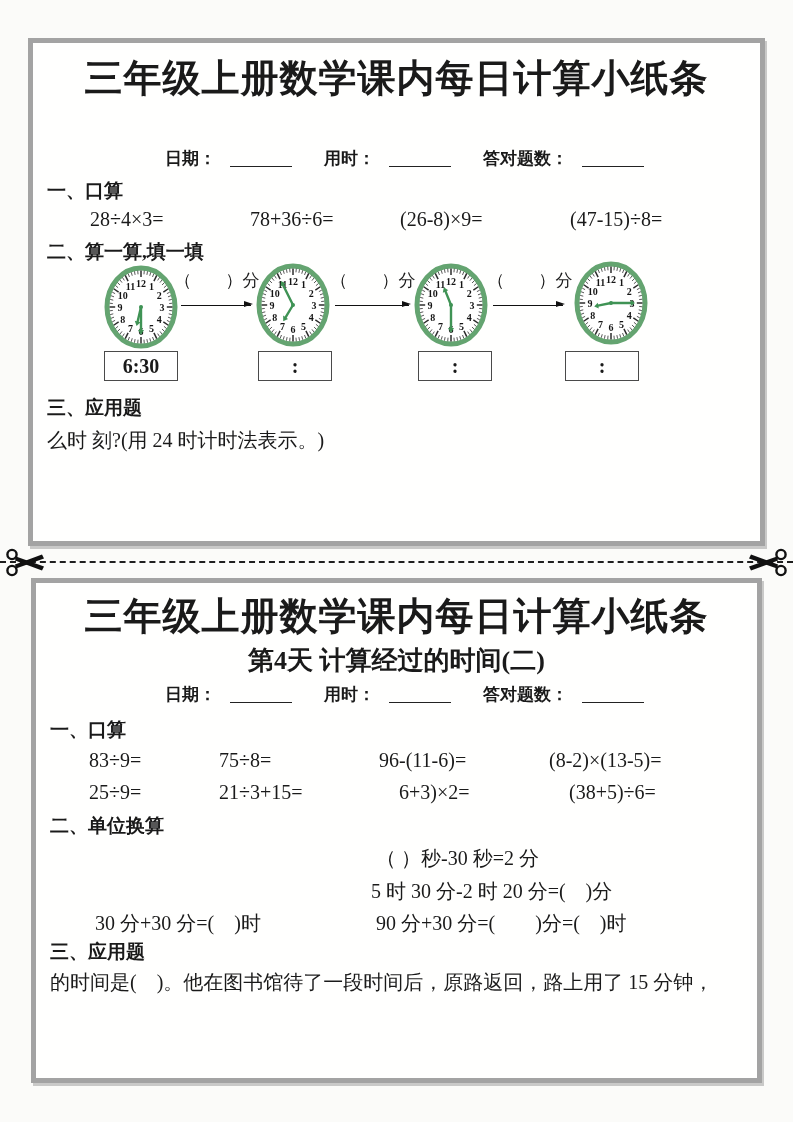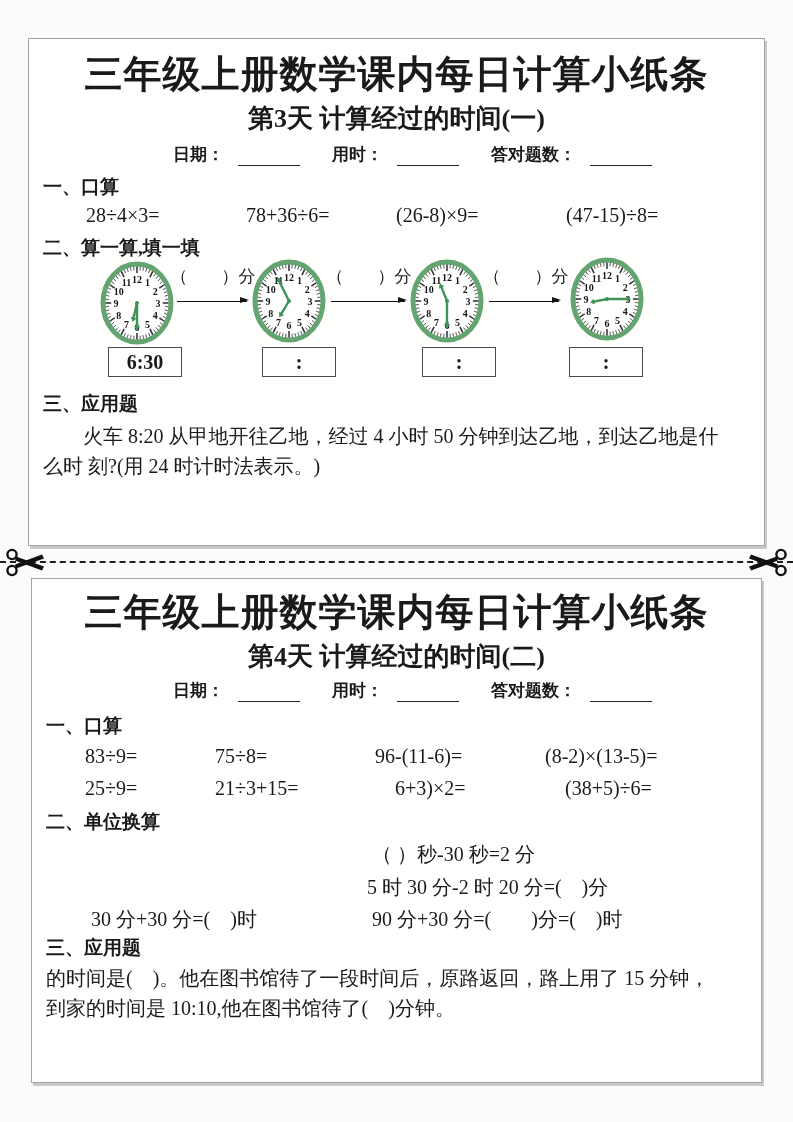--- a/index.html
+++ b/index.html
@@ -5,37 +5,37 @@
   html,body{margin:0;padding:0;}
   body{
     width:793px;height:1122px;position:relative;
     background:#fbfbf9;
     font-family:"Liberation Serif","DejaVu Serif",serif;
     color:#1a1a1a;
     overflow:hidden;
   }
   .sheet{
     position:absolute;background:#fffffe;
-    border:1px solid #a3a3a3;
+    border:5px solid #a3a3a3;
     box-shadow:2px 3px 0 rgba(140,140,140,.45);
     box-sizing:border-box;
   }
   #sheet1{left:28px;top:38px;width:737px;height:508px;}
   #sheet2{left:31px;top:578px;width:731px;height:505px;}
   .sheet-title{
     position:absolute;left:0;top:10px;width:100%;text-align:center;
     font-size:38px;font-weight:900;letter-spacing:1px;margin:0;
   }
   .sheet-subtitle{
     position:absolute;left:0;top:62px;width:100%;text-align:center;
     font-size:26px;font-weight:700;margin:0;
   }
   .meta-row{
-    position:absolute;left:16px;top:104px;width:100%;
-    display:flex;justify-content:center;align-items:flex-end;gap:14px;
+    position:absolute;left:8px;top:104px;width:100%;
+    display:flex;justify-content:center;align-items:center;gap:14px;
     font-size:17px;font-weight:600;
   }
   .blank-line{
     display:inline-block;width:62px;height:16px;
     border-bottom:1.6px solid #222;margin-right:18px;
   }
   .blank-line.last{margin-right:0;}
   .sec-heading{
     position:absolute;left:14px;font-size:19px;font-weight:700;
   }
@@ -45,40 +45,39 @@
   .elapsed{position:absolute;width:90px;text-align:center;font-size:17px;white-space:nowrap;}
   .arrow{position:absolute;height:0;border-top:1.6px solid #111;}
   .arrow::after{
     content:"";position:absolute;right:-2px;top:-4.6px;
     border-left:9px solid #111;border-top:3.8px solid transparent;border-bottom:3.8px solid transparent;
   }
   .time-box{
     position:absolute;width:74px;height:30px;box-sizing:border-box;
     border:1.8px solid #4a4a4a;background:#fff;
     display:flex;align-items:center;justify-content:center;
-    font-size:20px;font-weight:700;margin-left:8px;
+    font-size:20px;font-weight:700;
   }
   .app-lines{position:absolute;left:14px;width:704px;font-size:20px;line-height:30px;}
   .app-line{white-space:nowrap;}
   .app-line.indent{text-indent:2em;}
   
   .cutline{
     position:absolute;left:0;top:561px;width:793px;height:0;
     border-top:2.2px dashed #1e1e1e;
   }
   .scissors{position:absolute;top:546px;width:42px;height:33px;}
   .scissors.left{left:6px;}
   .scissors.right{right:6px;transform:scaleX(-1);}
 </style>
 </head>
 <body>
 
 <section class="sheet" id="sheet1">
   <h1 class="sheet-title">三年级上册数学课内每日计算小纸条</h1>
-  <h2 class="sheet-subtitle">第3天 计算经过的时间(一)</h2>
 
   <div class="meta-row">
     <span>日期：</span>
       <span class="blank-line"></span>
     <span>用时：</span>
       <span class="blank-line"></span>
     <span>答对题数：</span>
       <span class="blank-line last"></span>
   </div>
 
@@ -419,21 +418,20 @@
   <div class="arrow" style="left:302px;top:262px;width:74px"></div>
   <div class="arrow" style="left:460px;top:262px;width:70px"></div>
 
   <div class="time-box" style="left:71px;top:308px">6:30</div>
   <div class="time-box" style="left:225px;top:308px">:</div>
   <div class="time-box" style="left:385px;top:308px">:</div>
   <div class="time-box" style="left:532px;top:308px">:</div>
 
   <div class="sec-heading" style="top:352px">三、应用题</div>
   <div class="app-lines" style="top:382px">
-    <div class="app-line indent">火车 8:20 从甲地开往乙地，经过 4 小时 50 分钟到达乙地，到达乙地是什</div>
     <div class="app-line">么时 刻?(用 24 时计时法表示。)</div>
   </div>
 </section>
 
 <div class="cutline"></div>
 <svg class="scissors left" viewBox="0 0 42 33">
   <circle cx="6" cy="8.5" r="4.6" fill="none" stroke="#111" stroke-width="2.4"></circle>
   <circle cx="6" cy="24.5" r="4.6" fill="none" stroke="#111" stroke-width="2.4"></circle>
   <polygon points="10,10.5 38,20.5 36,24.5 9,14.5" fill="#111"></polygon>
   <polygon points="10,22.5 38,12.5 36,8.5 9,18.5" fill="#111"></polygon>
@@ -470,15 +468,14 @@
 
   <div class="sec-heading" style="top:230px">二、单位换算</div>
   <span class="prob" style="left:340px;top:262px">（ ）秒-30 秒=2 分</span>
   <span class="prob" style="left:335px;top:295px">5 时 30 分-2 时 20 分=(　)分</span>
   <span class="prob" style="left:59px;top:327px">30 分+30 分=(　)时</span>
   <span class="prob" style="left:340px;top:327px">90 分+30 分=(　　)分=(　)时</span>
 
   <div class="sec-heading" style="top:356px">三、应用题</div>
   <div class="app-lines" style="top:384px">
     <div class="app-line">的时间是(　)。他在图书馆待了一段时间后，原路返回，路上用了 15 分钟，</div>
-    <div class="app-line">到家的时间是 10:10,他在图书馆待了(　)分钟。</div>
   </div>
 </section>
 
 </body></html>

